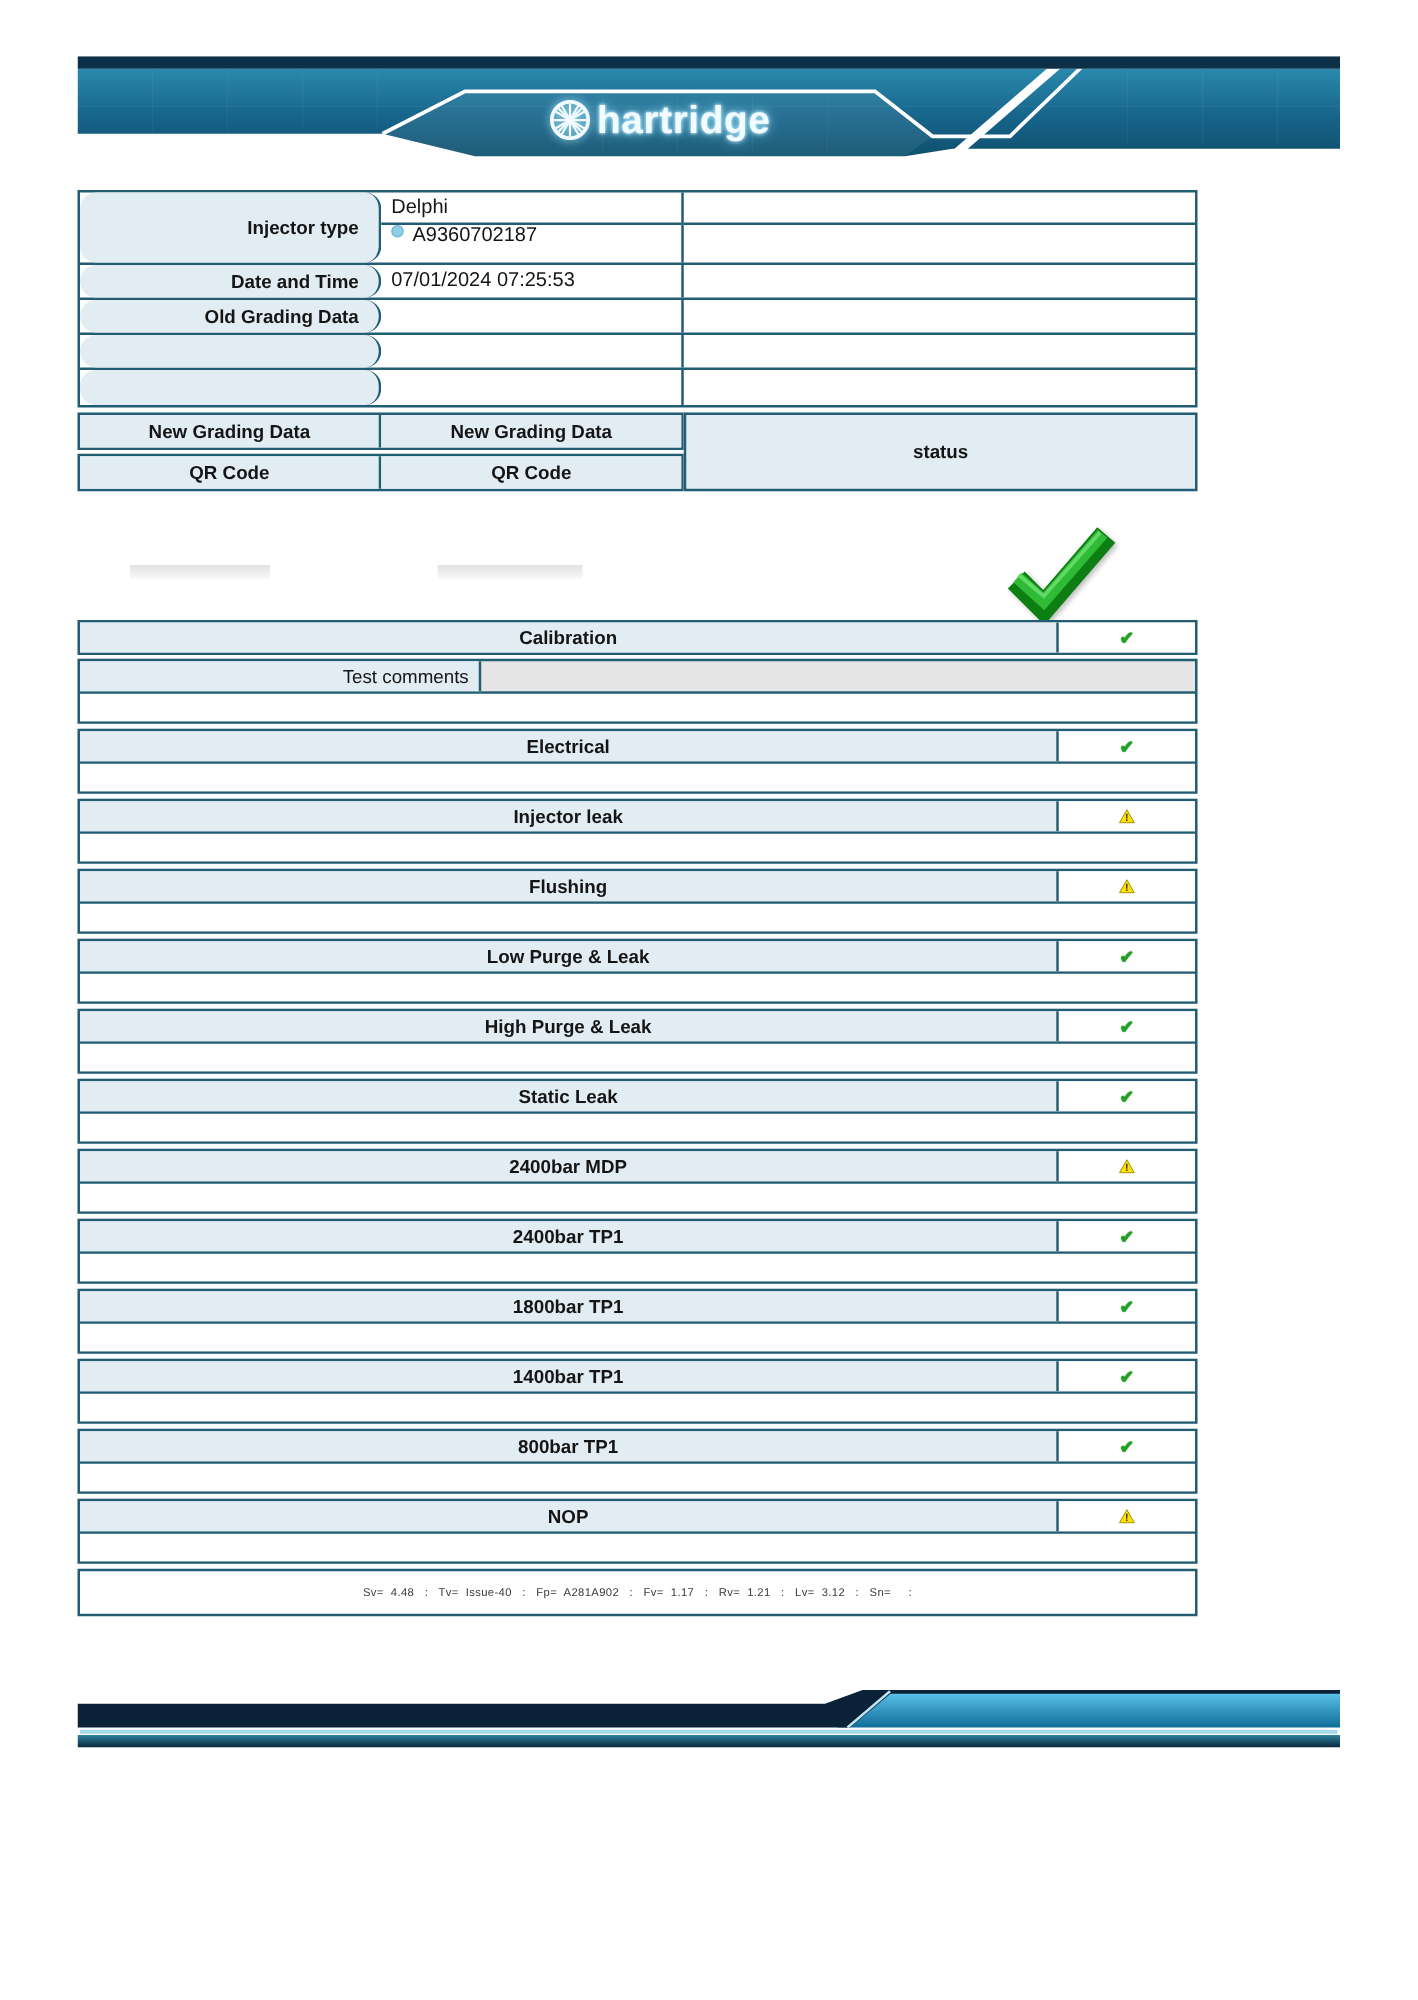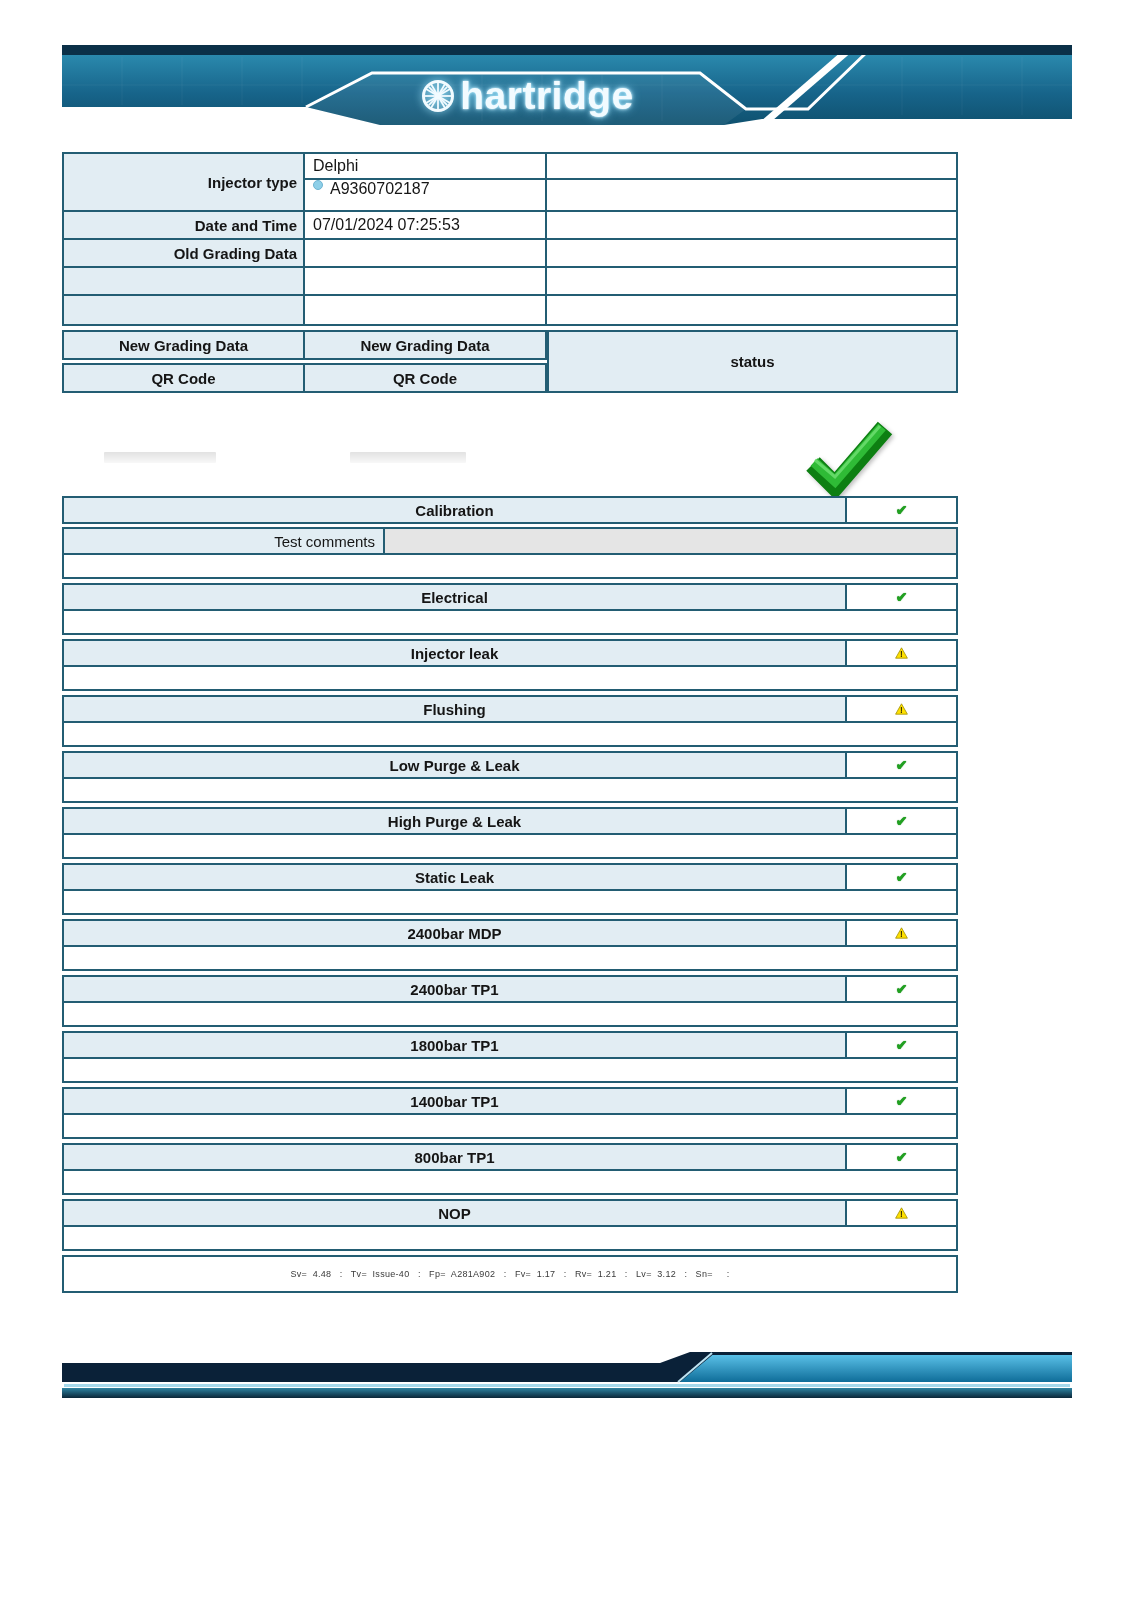--- a/index.html
+++ b/index.html
@@ -8,31 +8,31 @@
     --ink:#151515;
   }
   *{margin:0;padding:0;box-sizing:border-box;}
   body{background:#ffffff;font-family:"Liberation Sans",sans-serif;color:var(--ink);}
   .page{position:relative;width:1134px;height:1600px;background:#ffffff;overflow:hidden;}
 
   
   .banner{position:absolute;left:62px;top:45px;width:1010px;height:82px;}
   .banner svg{display:block;}
   .logo{position:absolute;left:355px;top:28px;width:220px;height:46px;display:flex;align-items:center;justify-content:center;gap:4px;}
-  .brand-text{font-size:39px;font-weight:bold;color:#f2fbff;letter-spacing:.5px;
+  .brand-text{font-size:31px;font-weight:bold;color:#f2fbff;letter-spacing:.5px;
     text-shadow:0 0 10px #7dd3f2,0 0 4px #c9ecfa,0 0 2px #ffffff;}
   .wheel{filter:drop-shadow(0 0 4px #9adef5);}
 
   
   .info-table{position:absolute;left:62px;top:152px;width:896px;font-size:15px;}
   .it-main{border:2px solid var(--bd);background:#fff;}
   .it-row{display:flex;}
   .cell{border-right:2px solid var(--bd);display:flex;align-items:center;}
   .cell:last-child{border-right:none;}
-  .label{background:var(--cellblue);font-weight:bold;justify-content:flex-end;padding-right:6px;}
+  .label{background:var(--cellblue);font-weight:bold;justify-content:flex-end;padding-right:16px;border-radius:13px;}
   .value{padding-left:8px;font-size:16px;}
   .c-label{width:241px;}
   .c-val{width:242px;}
   .c-right{flex:1;}
   .bline{border-bottom:2px solid var(--bd);}
   .h28{height:28px;}
   .stack{display:flex;flex-direction:column;border-right:2px solid var(--bd);}
   .stack:last-child{border-right:none;}
   .stack .sub1{height:26px;display:flex;align-items:center;padding-left:8px;font-size:16px;border-bottom:2px solid var(--bd);}
   .stack .sub2{height:28px;display:flex;align-items:flex-start;padding-left:8px;font-size:16px;}

